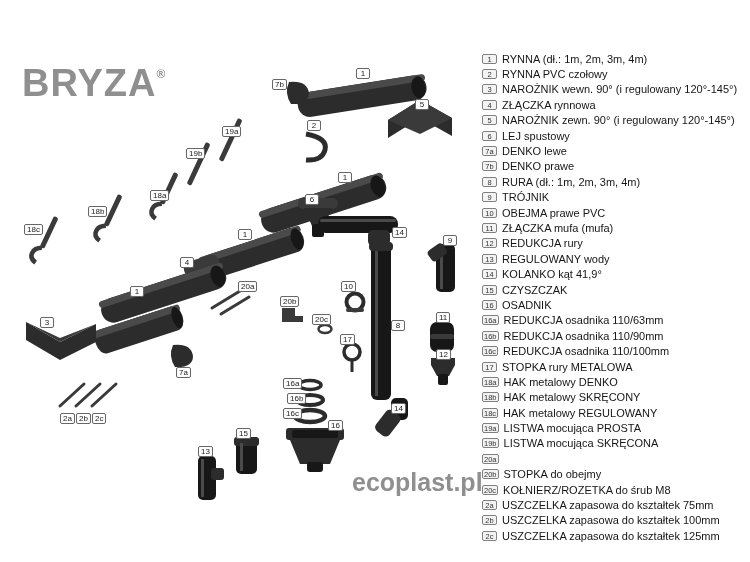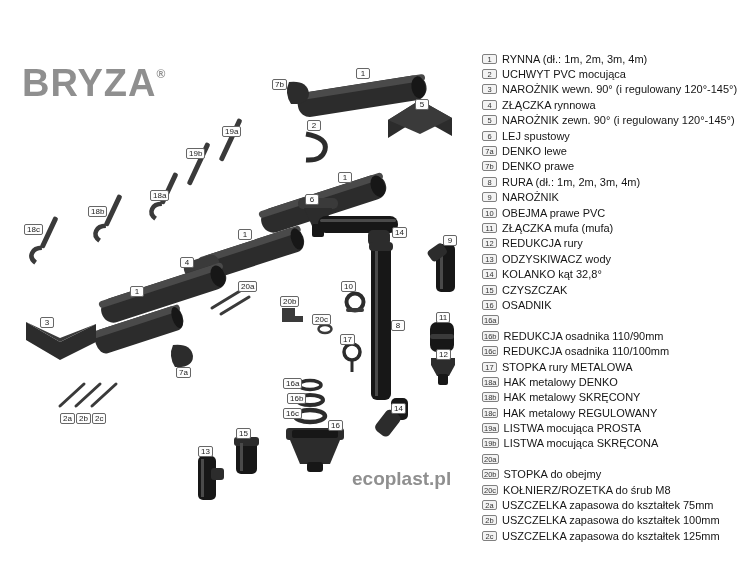--- a/index.html
+++ b/index.html
@@ -17,21 +17,21 @@
 
   .brand {
     position:absolute; left:22px; top:62px;
     font-size:38px; font-weight:bold; letter-spacing:1px;
     color:var(--brand-gray,#8f8f8f);
   }
   .brand sup { font-size:12px; vertical-align:18px; }
 
   .watermark {
     position:absolute; left:352px; top:468px;
-    font-size:19px; font-weight:bold; color:var(--brand-gray,#8f8f8f);
+    font-size:25px; font-weight:bold; color:var(--brand-gray,#8f8f8f);
   }
 
   .diagram { position:absolute; left:0; top:0; width:480px; height:562px; }
   .parts { position:absolute; left:0; top:0; }
 
   .callout {
     position:absolute; min-width:14px; height:11px; line-height:10px;
     padding:0 2px; text-align:center;
     border:1px solid var(--label-border,#666); background:#fdfdfd; color:#222;
     font-size:8px; border-radius:2px;
@@ -243,21 +243,21 @@
 
 <div class="watermark">ecoplast.pl</div>
 
 <div class="legend" id="legend">
     <div class="legend-row">
       <span class="num-box">1</span>
       <span class="legend-label">RYNNA (dł.: 1m, 2m, 3m, 4m)</span>
     </div>
     <div class="legend-row">
       <span class="num-box">2</span>
-      <span class="legend-label">UCHWYT PVC mocująca</span>
+      <span class="legend-label">RYNNA PVC czołowy</span>
     </div>
     <div class="legend-row">
       <span class="num-box">3</span>
       <span class="legend-label">NAROŻNIK wewn. 90° (i regulowany 120°-145°)</span>
     </div>
     <div class="legend-row">
       <span class="num-box">4</span>
       <span class="legend-label">ZŁĄCZKA rynnowa</span>
     </div>
     <div class="legend-row">
@@ -275,52 +275,53 @@
     <div class="legend-row">
       <span class="num-box">7b</span>
       <span class="legend-label">DENKO prawe</span>
     </div>
     <div class="legend-row">
       <span class="num-box">8</span>
       <span class="legend-label">RURA (dł.: 1m, 2m, 3m, 4m)</span>
     </div>
     <div class="legend-row">
       <span class="num-box">9</span>
-      <span class="legend-label">NAROŻNIK</span>
+      <span class="legend-label">TRÓJNIK</span>
     </div>
     <div class="legend-row">
       <span class="num-box">10</span>
       <span class="legend-label">OBEJMA prawe PVC</span>
     </div>
     <div class="legend-row">
       <span class="num-box">11</span>
       <span class="legend-label">ZŁĄCZKA mufa (mufa)</span>
     </div>
     <div class="legend-row">
       <span class="num-box">12</span>
       <span class="legend-label">REDUKCJA rury</span>
     </div>
     <div class="legend-row">
       <span class="num-box">13</span>
-      <span class="legend-label">ODZYSKIWACZ wody</span>
+      <span class="legend-label">REGULOWANY wody</span>
     </div>
     <div class="legend-row">
       <span class="num-box">14</span>
-      <span class="legend-label">KOLANKO kąt 32,8°</span>
+      <span class="legend-label">KOLANKO kąt 41,9°</span>
     </div>
     <div class="legend-row">
       <span class="num-box">15</span>
       <span class="legend-label">CZYSZCZAK</span>
     </div>
     <div class="legend-row">
       <span class="num-box">16</span>
       <span class="legend-label">OSADNIK</span>
     </div>
     <div class="legend-row">
       <span class="num-box">16a</span>
+      <span class="legend-label">REDUKCJA osadnika 110/63mm</span>
     </div>
     <div class="legend-row">
       <span class="num-box">16b</span>
       <span class="legend-label">REDUKCJA osadnika 110/90mm</span>
     </div>
     <div class="legend-row">
       <span class="num-box">16c</span>
       <span class="legend-label">REDUKCJA osadnika 110/100mm</span>
     </div>
     <div class="legend-row">

